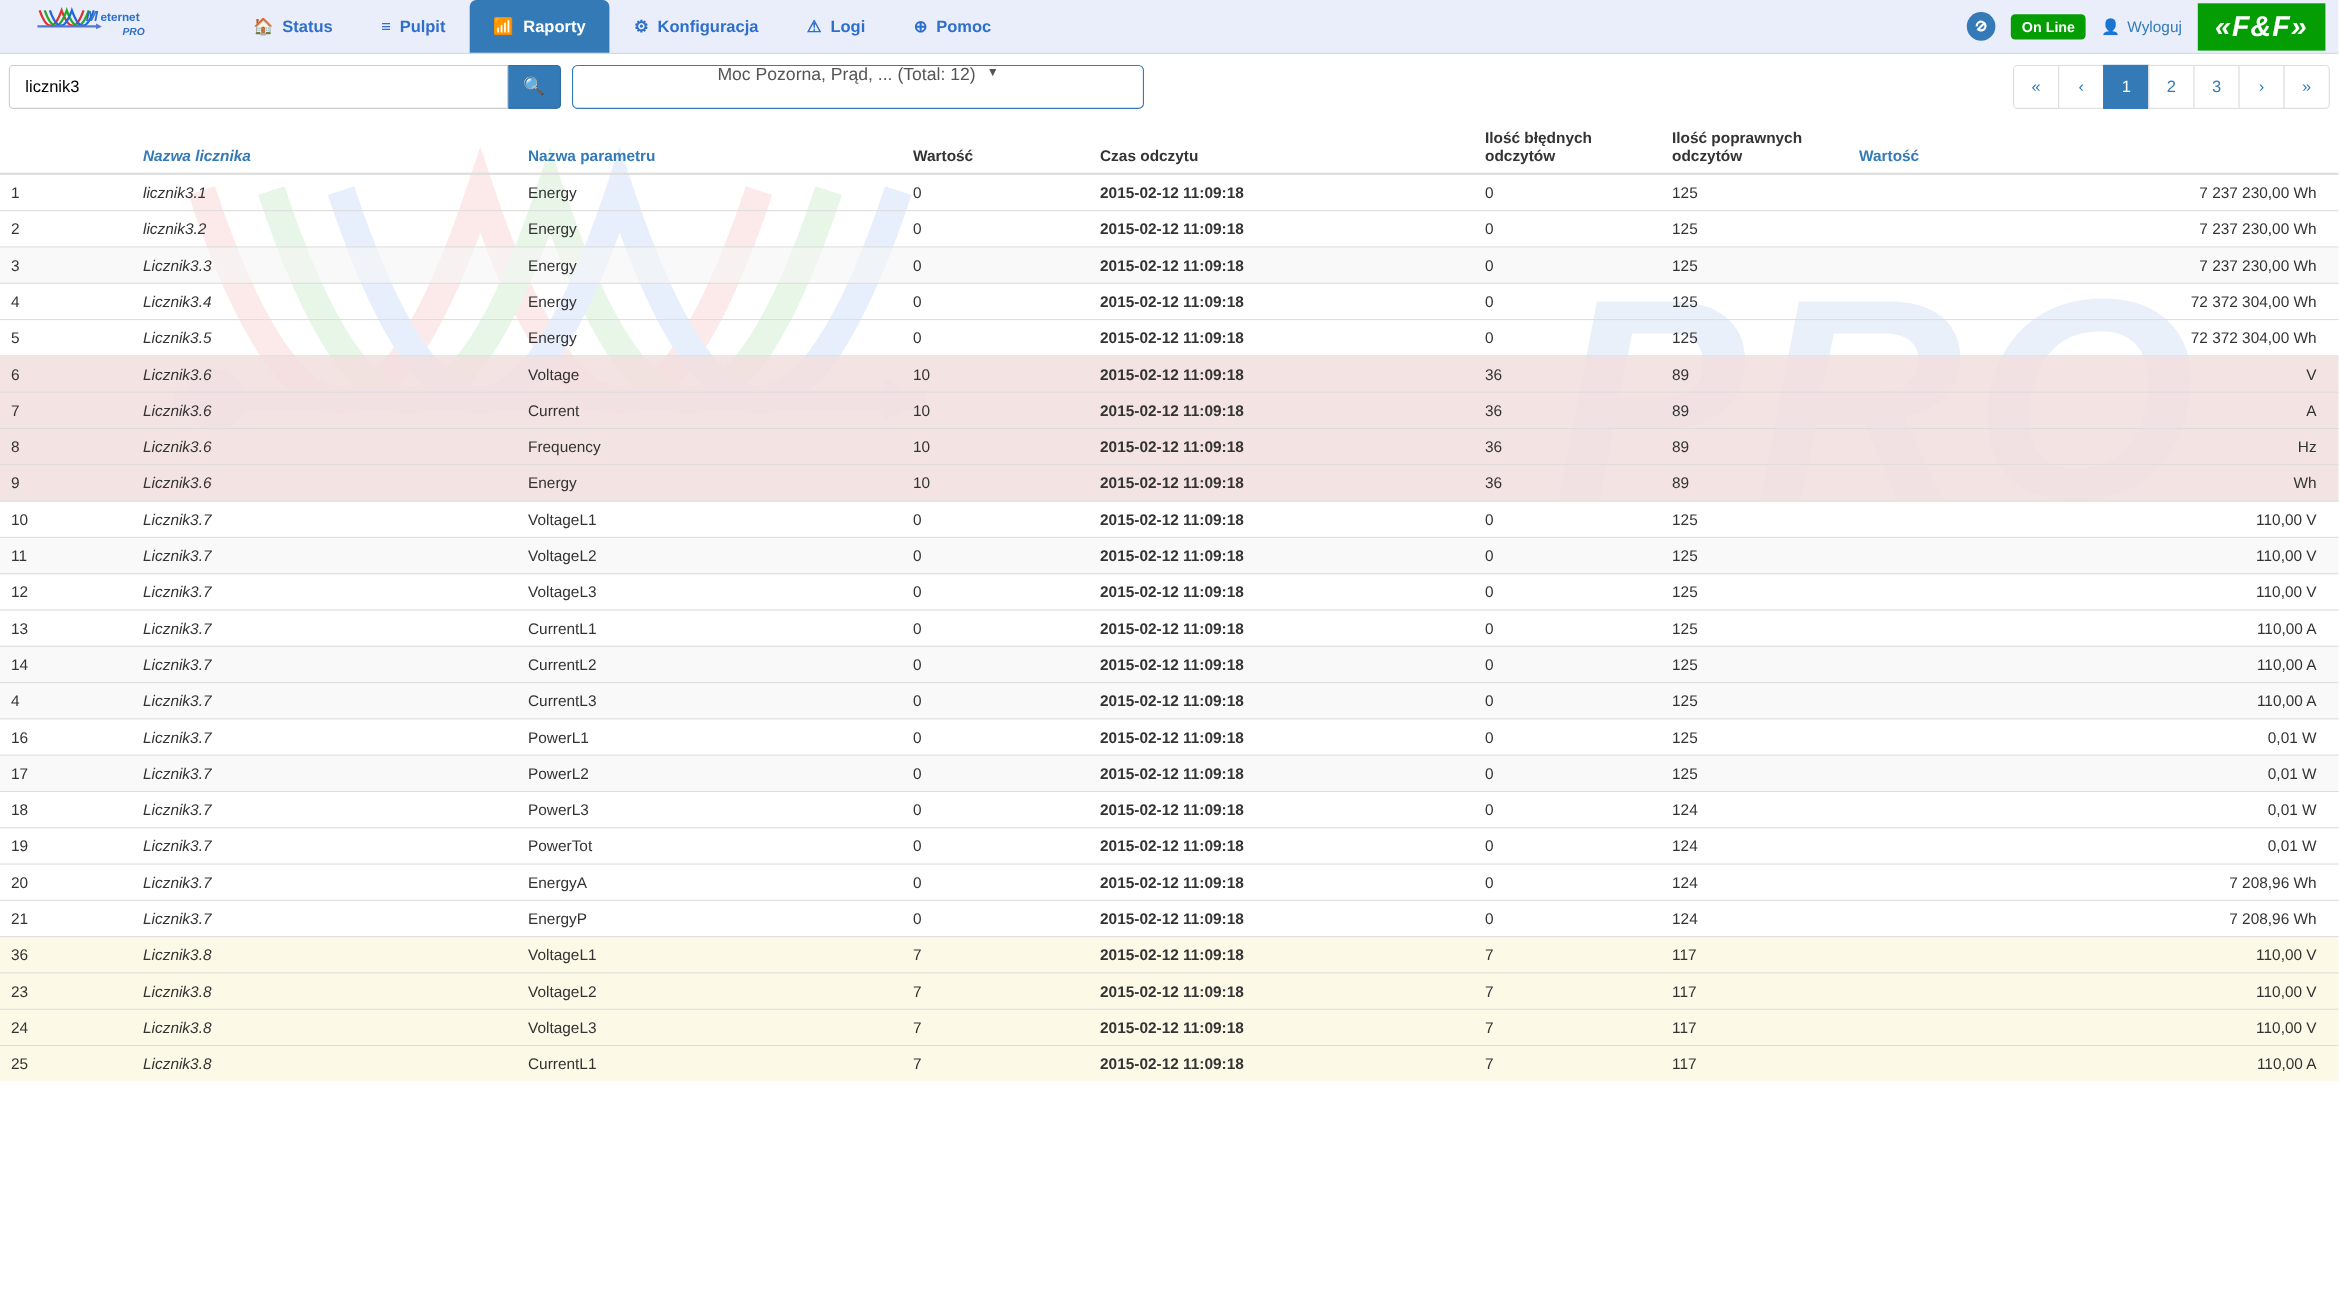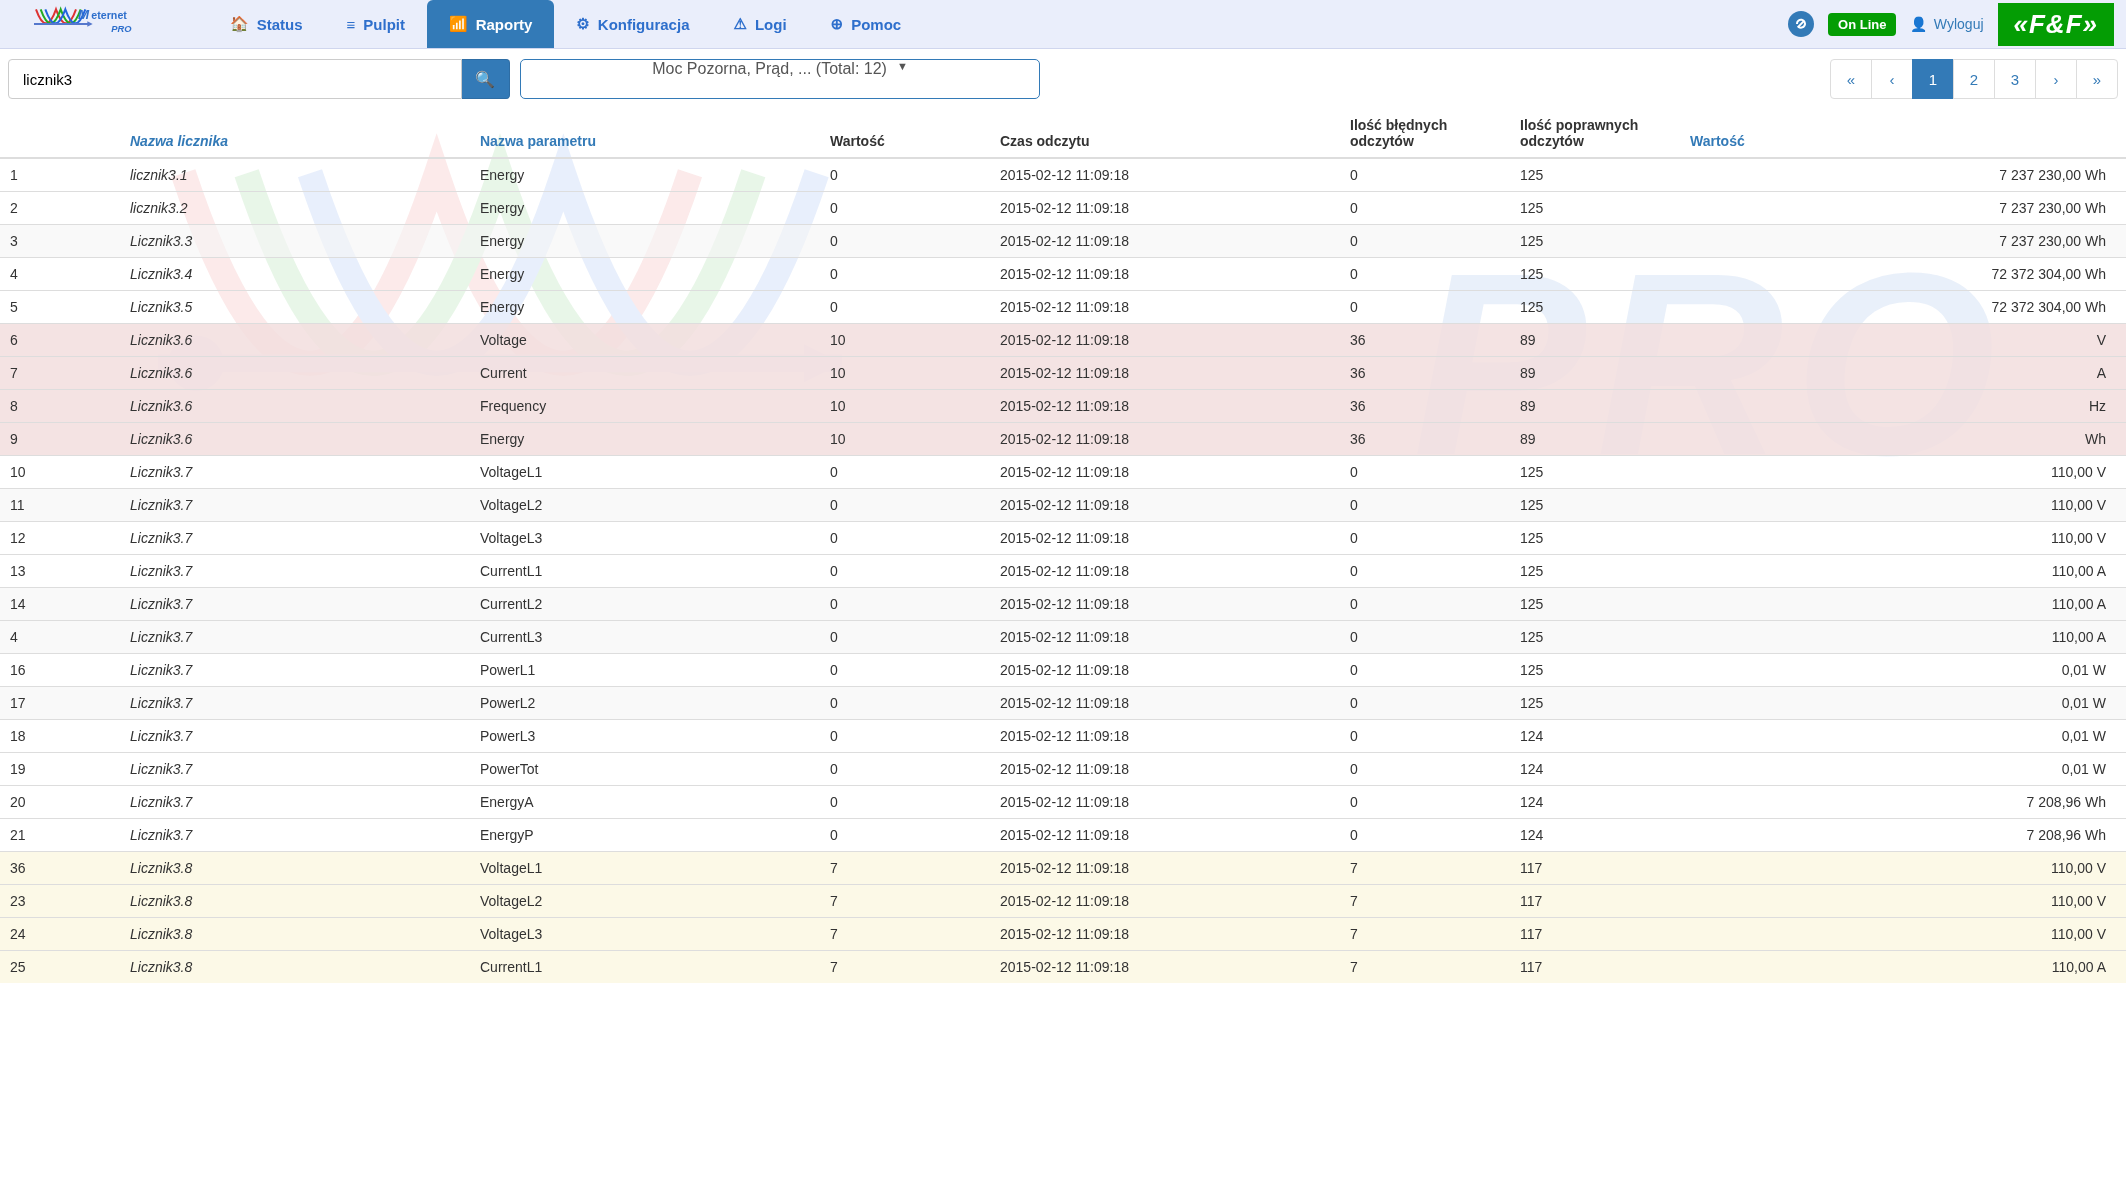--- a/index.html
+++ b/index.html
@@ -143,21 +143,21 @@
   font-size: 14px;
 }
 .data-table tr.row-odd { background: transparent; }
 .data-table tr.row-even { background: rgba(245,245,245,0.6); }
 .data-table tr.row-red { background: rgba(242,222,222,0.85); }
 .data-table tr.row-yellow { background: rgba(252,248,227,0.85); }
 .col-idx { width: 120px; }
 .col-name { width: 350px; font-style: italic; }
 .col-param { width: 350px; }
 .col-quality { width: 170px; }
-.col-time { width: 350px; }
+.col-time { width: 350px; font-weight: bold; }
 .col-bad { width: 170px; }
 .col-good { width: 170px; }
 .col-value { text-align: right; padding-right: 20px !important; }
 
 .bg-watermark {
   position: fixed;
   top: 110px; left: 0; right: 0;
   z-index: 1;
   pointer-events: none;
   display: flex;

